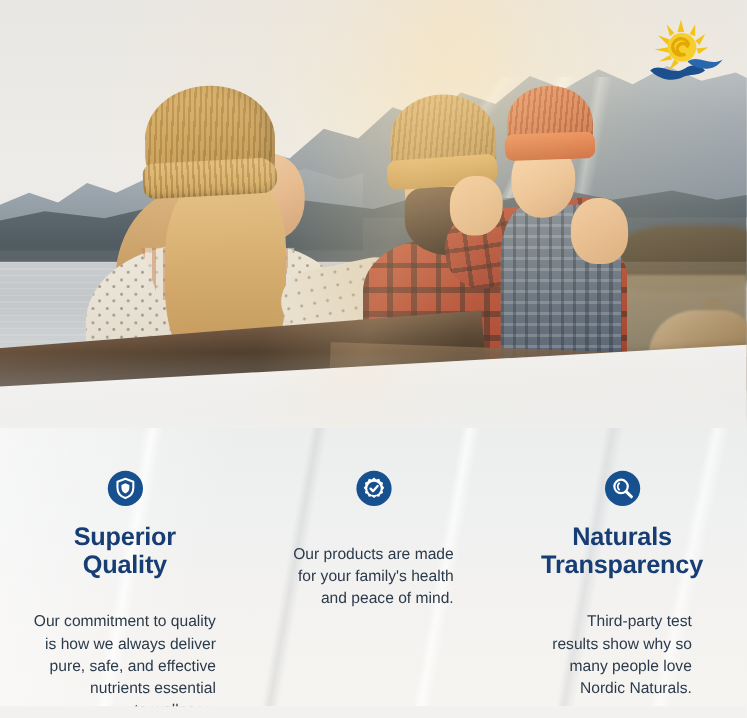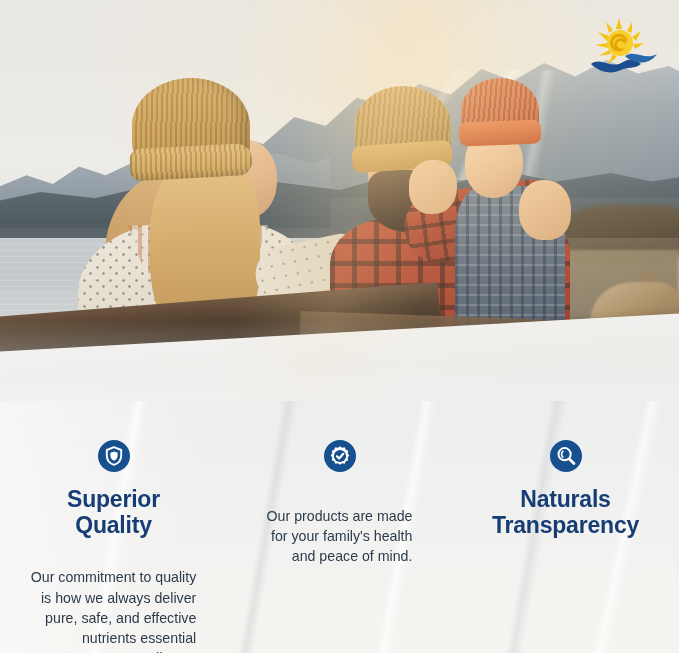--- a/index.html
+++ b/index.html
@@ -314,21 +314,21 @@
 
   
   .logo{
     position:absolute; right:16px; top:12px;
     width:78px; height:66px;
     z-index:40;
   }
 
   
   .features{
-    position:absolute; left:0; top:401px; width:679px; height:253px;
+    position:absolute; left:0; top:389px; width:679px; height:253px;
     background:
       linear-gradient(105deg, rgba(255,255,255,.55) 0%, rgba(255,255,255,0) 30%),
       linear-gradient(180deg,#eceded 0%,#eff0f0 30%,#f3f2f0 62%,#f6f4f1 100%);
     overflow:hidden;
   }
   
   .planks{
     position:absolute; inset:0;
     background:
       linear-gradient(100deg, transparent 18%, rgba(255,255,255,.75) 19.2%, transparent 20.6%),
@@ -493,18 +493,22 @@
         <div class="col-icon">
           <svg viewBox="0 0 34 34" width="34" height="34" aria-hidden="true">
             <circle cx="17" cy="17" r="16" fill="#17508E"></circle>
             <circle cx="15.6" cy="15.2" r="6.1" fill="none" stroke="#FFFFFF" stroke-width="2"></circle>
             <path d="M13.9 12.3 a3.8 3.8 0 0 0 0 5.8" fill="none" stroke="#FFFFFF" stroke-width="1.6" stroke-linecap="round"></path>
             <path d="M20.3 19.9 L25 24.6" stroke="#FFFFFF" stroke-width="2.8" stroke-linecap="round"></path>
           </svg>
         </div>
         <div class="col-title">Naturals
 Transparency</div>
+        <div class="col-body">Third-party test
+results show why so
+many people love
+Nordic Naturals.</div>
       </div>
 
     </div>
   </div>
 
 </div>
 
 </body></html>

